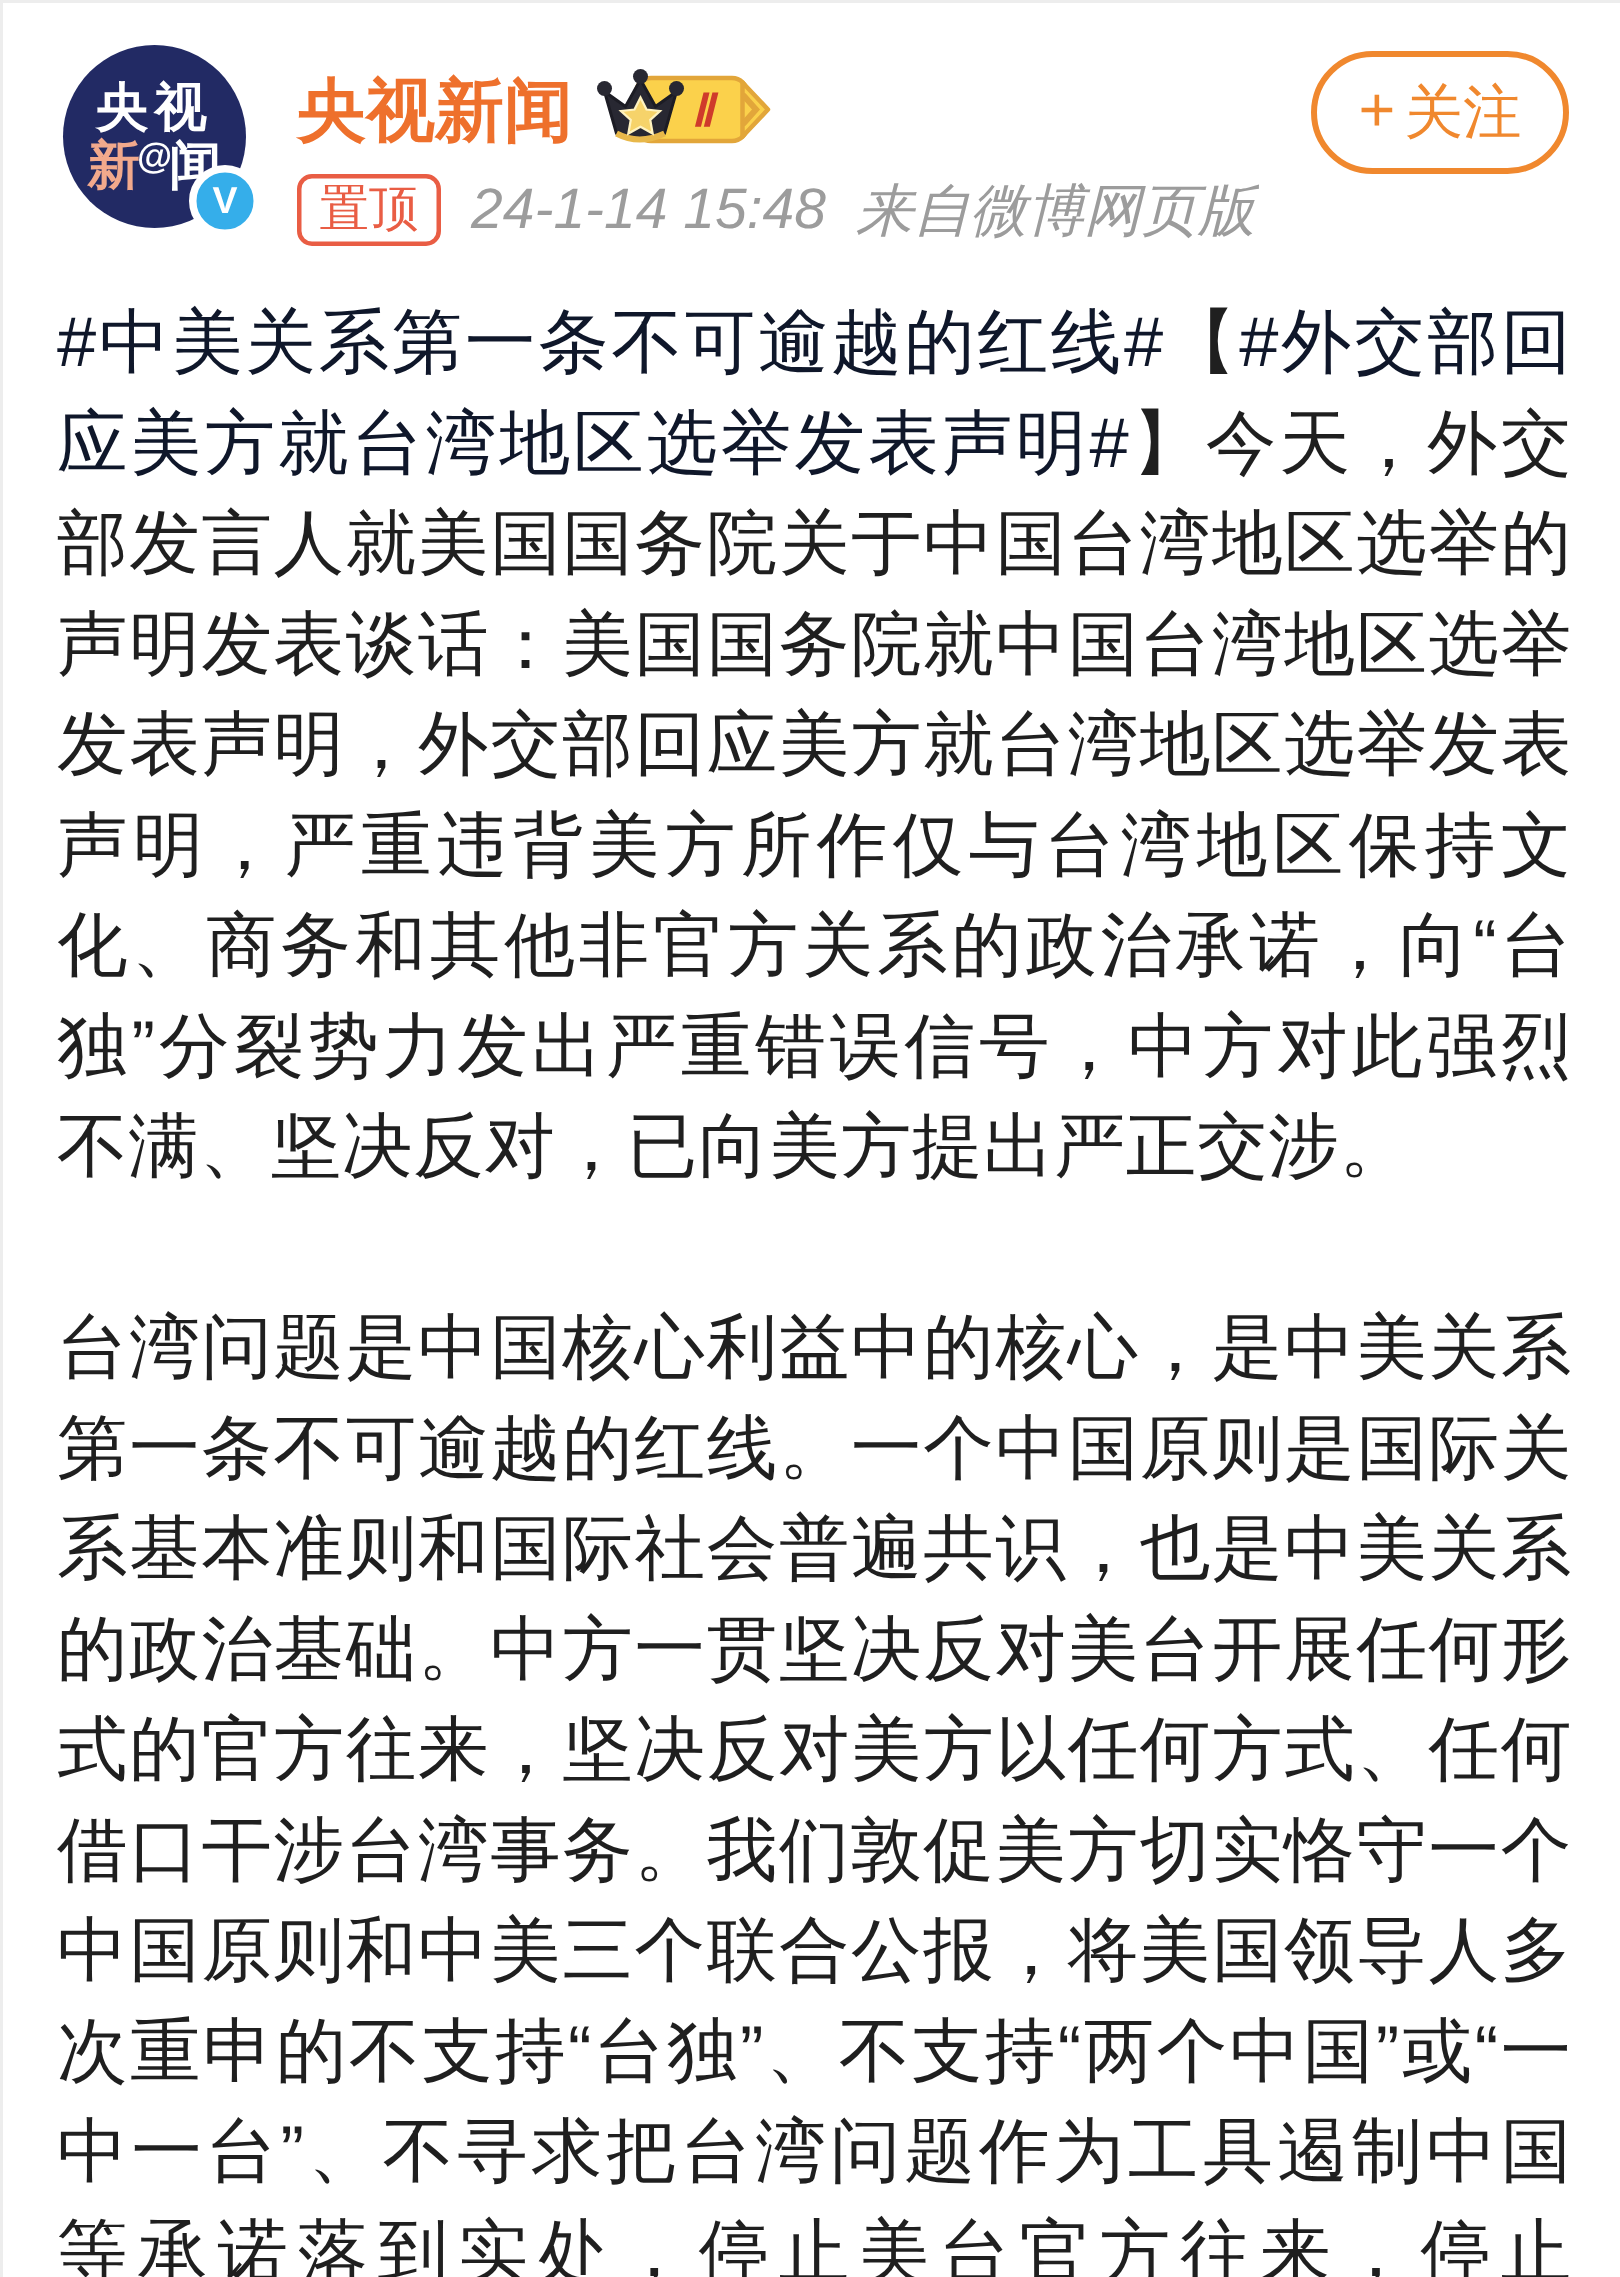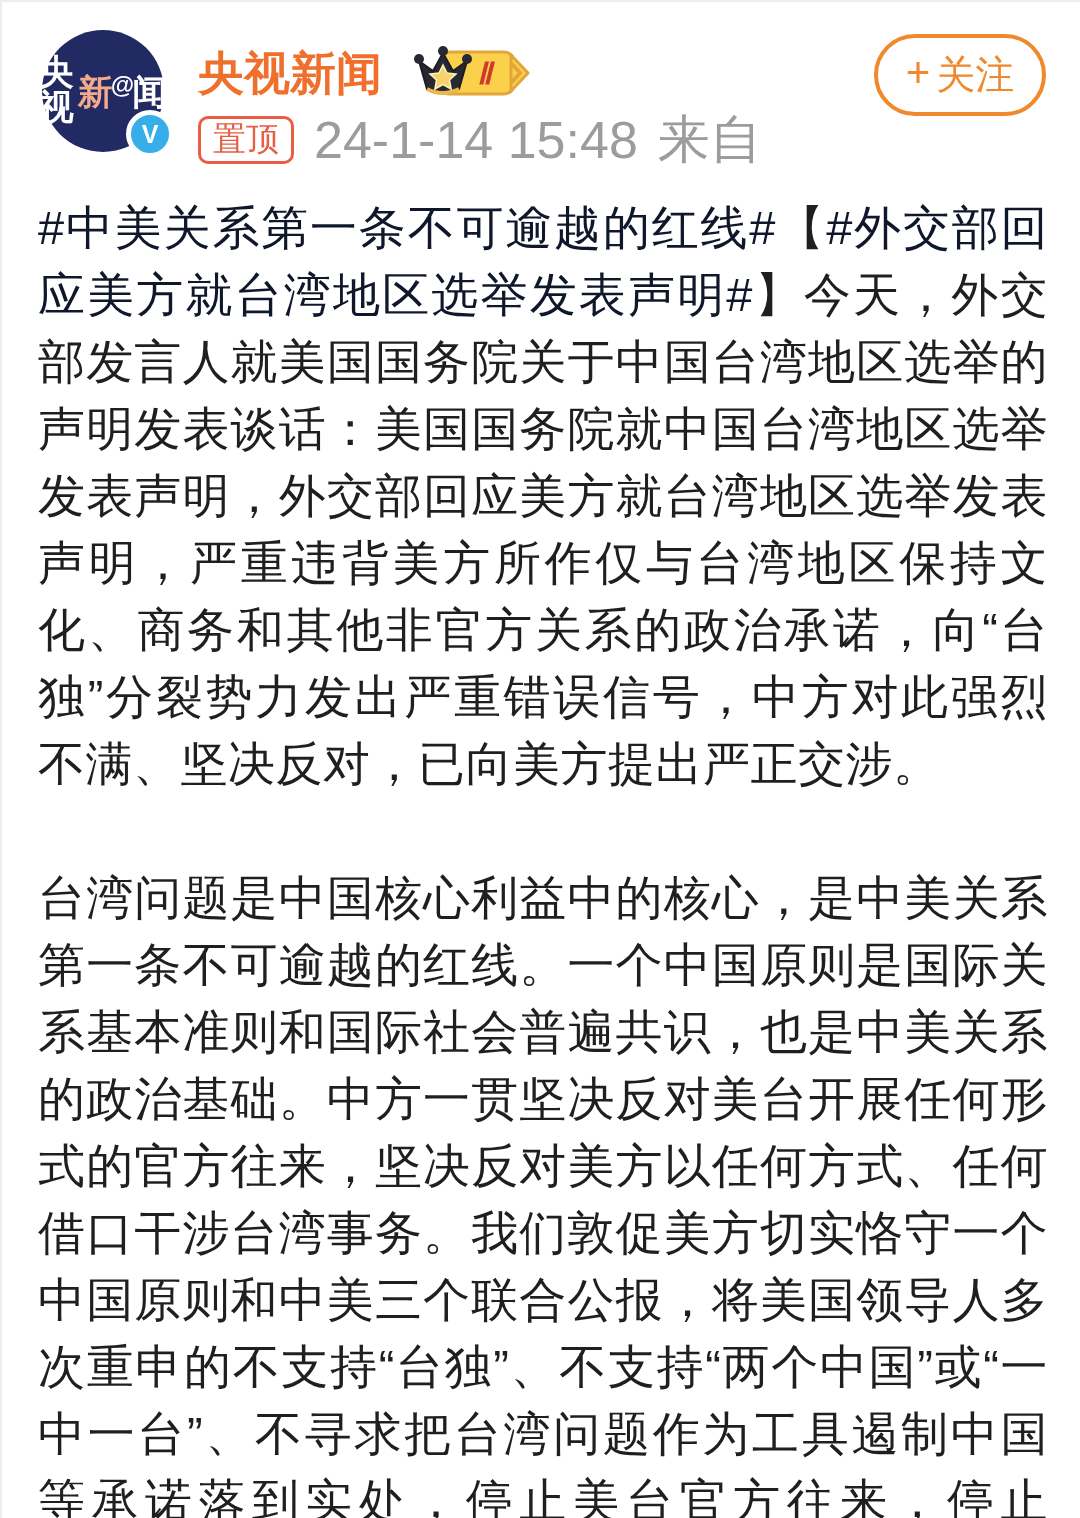--- a/index.html
+++ b/index.html
@@ -14,54 +14,54 @@
     background:#ffffff;
     border-left:2px solid #ededed;
     border-top:2px solid #ededed;
   }
 
   
   .avatar-wrap { position:absolute; left:40px; top:28px; width:122px; height:122px; }
   .avatar {
     width:122px; height:122px; border-radius:50%;
     background:#222a64;
-    display:flex; flex-direction:row; align-items:center; justify-content:center;
+    display:flex; flex-direction:column; align-items:center; justify-content:center;
     line-height:1;
   }
   .av-row { color:#ffffff; font-weight:800; font-size:35px; letter-spacing:4px; }
   .av-row1 { margin-bottom:4px; }
   .av-row2 { display:flex; align-items:center; letter-spacing:0; }
   .av-xin { color:#f2a98c; }
   .av-at  { color:#ffffff; font-size:24px; font-weight:700; margin:0 -2px; position:relative; top:-6px; }
   .av-wen { color:#ffffff; }
   .verified {
     position:absolute; right:-10px; bottom:-6px;
     width:48px; height:48px; border-radius:50%;
     background:#35aeea; border:5px solid #ffffff;
     color:#ffffff; font-weight:800; font-size:25px;
     display:flex; align-items:center; justify-content:center;
   }
 
   .name-row {
     position:absolute; left:196px; top:40px;
-    display:flex; align-items:center; gap:32px; height:64px;
+    display:flex; align-items:center; gap:16px; height:64px;
   }
   .username { font-size:46px; font-weight:700; color:#ee702c; }
   .crown-badge { position:relative; width:118px; height:62px; }
   .crown-badge svg { position:absolute; left:0; top:0; }
 
   .meta-row {
     position:absolute; left:196px; top:112px;
     display:flex; align-items:center; gap:20px; height:52px;
   }
   .pin-badge {
     color:#e95d44; border:3px solid #e95d44; border-radius:10px;
     font-size:33px; font-weight:500; padding:2px 12px 4px; line-height:1.1;
   }
-  .timestamp, .source-wrap { color:#9c9c9c; font-size:52px; }
+  .timestamp, .source-wrap { color:#9c9c9c; font-size:38px;font-style:italic; }
   .source-wrap { display:flex; }
 
   .follow-btn {
     position:absolute; right:34px; top:32px;
     height:82px; min-width:172px;
     border:4px solid #f0882e; border-radius:44px; background:#ffffff;
     color:#f0882e; font-size:39px; font-weight:500;
     display:flex; align-items:center; justify-content:center; gap:6px;
     cursor:pointer; padding:0 26px;
   }
@@ -112,20 +112,21 @@
         <text x="63" y="41" font-size="30" font-weight="bold" font-style="italic" fill="#cf3a2b">Ⅱ</text>
       </svg>
     </span>
   </div>
 
   <div class="meta-row">
     <span class="pin-badge">置顶</span>
     <span class="timestamp">24-1-14 15:48</span>
     <span class="source-wrap">
       <span>来自</span>
+      <span>微博网页版</span>
     </span>
   </div>
 
   <button class="follow-btn">
     <span class="plus-glyph">+</span>
     <span>关注</span>
   </button>
 
   <div class="content">
     <p><a class="hashtag">#中美关系第一条不可逾越的红线#</a><span>【</span><a class="hashtag">#外交部回应美方就台湾地区选举发表声明#</a><span>】</span><span>今天，外交部发言人就美国国务院关于中国台湾地区选举的声明发表谈话：美国国务院就中国台湾地区选举发表声明，外交部回应美方就台湾地区选举发表声明，严重违背美方所作仅与台湾地区保持文化、商务和其他非官方关系的政治承诺，向“台独”分裂势力发出严重错误信号，中方对此强烈不满、坚决反对，已向美方提出严正交涉。</span></p>

